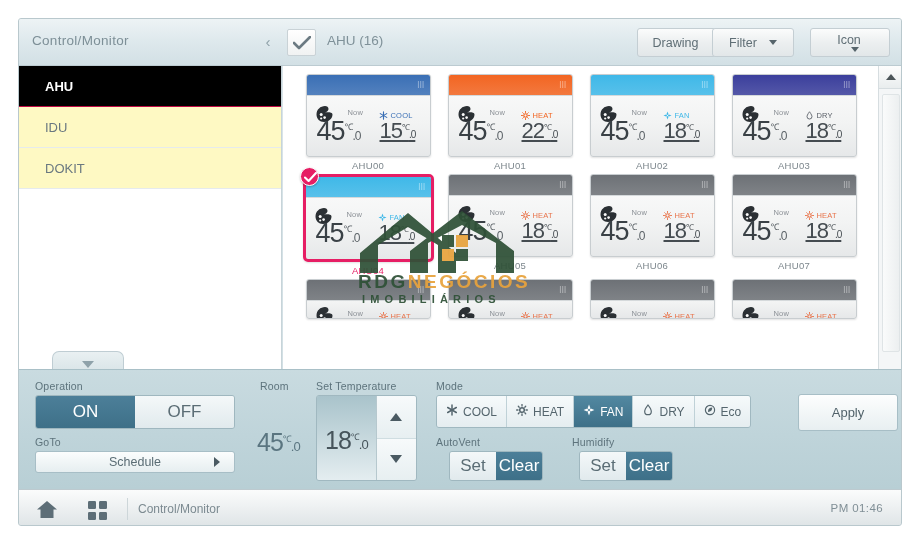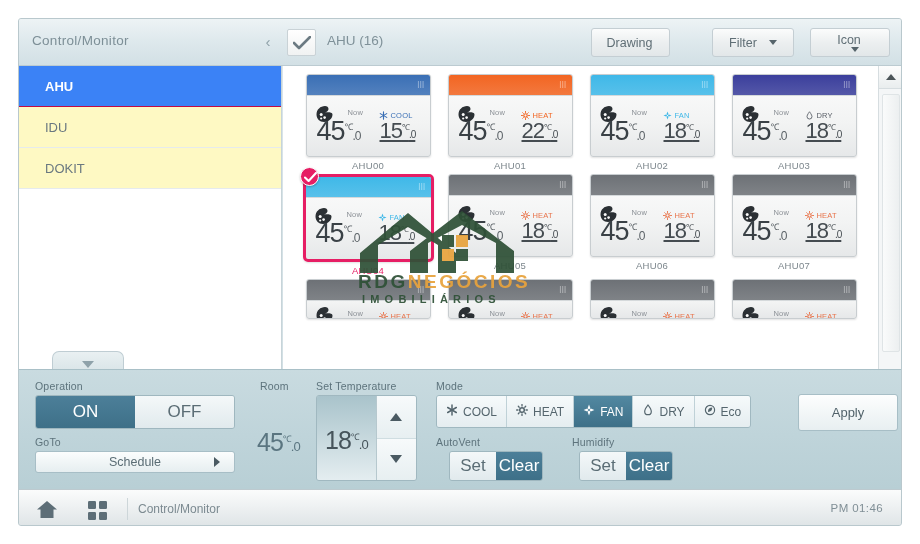--- a/index.html
+++ b/index.html
@@ -58,21 +58,21 @@
   }
   .tbtn {
     position: absolute; top: 9px; height: 29px;
     background: linear-gradient(180deg,#fbfcfc 0%, #eceff0 50%, #e2e7e9 100%);
     border: 1px solid #c4ced3;
     border-radius: 3px;
     font-size: 12.5px; color: #5f6e75;
     display: flex; align-items: center; justify-content: center;
     cursor: pointer;
   }
-  #btn-drawing { left: 572px; width: 79px; }
+  #btn-drawing { left: 618px; width: 79px; }
   #btn-filter  { left: 693px; width: 82px; }
   #btn-icon    { left: 791px; width: 80px; flex-direction: column; }
   .tbtn .cap { padding-right: 2px; }
   .tbtn .dncar {
     width: 0; height: 0;
     border-left: 4.5px solid transparent;
     border-right: 4.5px solid transparent;
     border-top: 5px solid #56646b;
     margin-left: 10px;
   }
@@ -88,21 +88,21 @@
     position: relative;
     height: 41px;
     display: flex; align-items: center;
     padding-left: 26px;
     font-size: 13px; color: #6a7880;
     border-bottom: 1px solid #e6ebed;
     cursor: pointer;
     background: #fef9c3;
   }
   .side-item.active {
-    background: #3b82f6;
+    background: #000000;
     color: #ffffff;
     border-bottom: 1px solid #c00a45;
     font-weight: bold;
   }
 
   
   .collapse-tab {
     position: absolute; left: 33px; top: 332px;
     width: 72px; height: 25px;
     background: linear-gradient(180deg,#e9f0f2,#d6e2e6);

